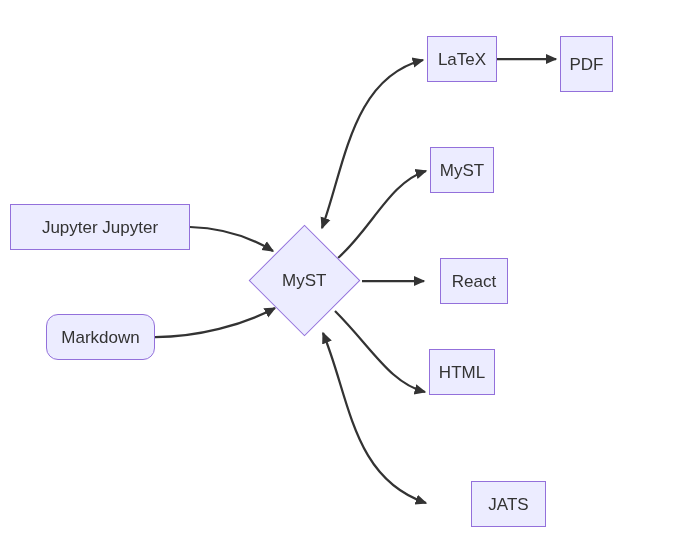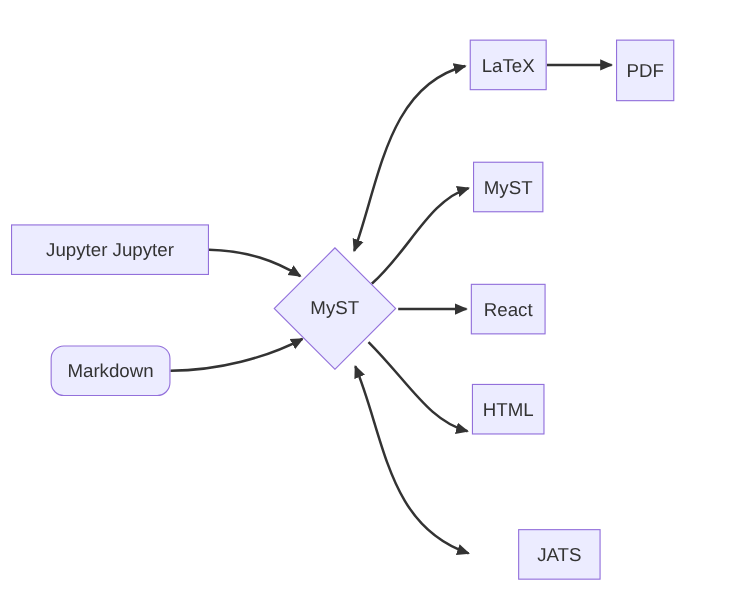--- a/index.html
+++ b/index.html
@@ -62,21 +62,21 @@
     font-size: 17px;
     line-height: 1;
     white-space: nowrap;
   }
   
   .n-jupyter  { left: 10px;  top: 204px; width: 180px; height: 46px; }
   .n-markdown { left: 46px;  top: 314px; width: 109px; height: 46px; border-radius: 12px; }
   .n-latex    { left: 427px; top: 36px;  width: 70px;  height: 46px; }
   .n-pdf      { left: 560px; top: 36px;  width: 53px;  height: 56px; }
   .n-word     { left: 430px; top: 147px; width: 64px;  height: 46px; }
-  .n-react    { left: 428px; top: 258px; width: 68px;  height: 46px; }
+  .n-react    { left: 440px; top: 258px; width: 68px;  height: 46px; }
   .n-html     { left: 429px; top: 349px; width: 66px;  height: 46px; }
   .n-jats     { left: 431px; top: 481px; width: 75px;  height: 46px; margin-left: 40px; }
   .n-myst     { left: 265px; top: 241px; }
 </style>
 </head>
 <body>
 
 <div class="canvas">
 
   <svg class="edges" viewBox="0 0 680 556" xmlns="http://www.w3.org/2000/svg">

